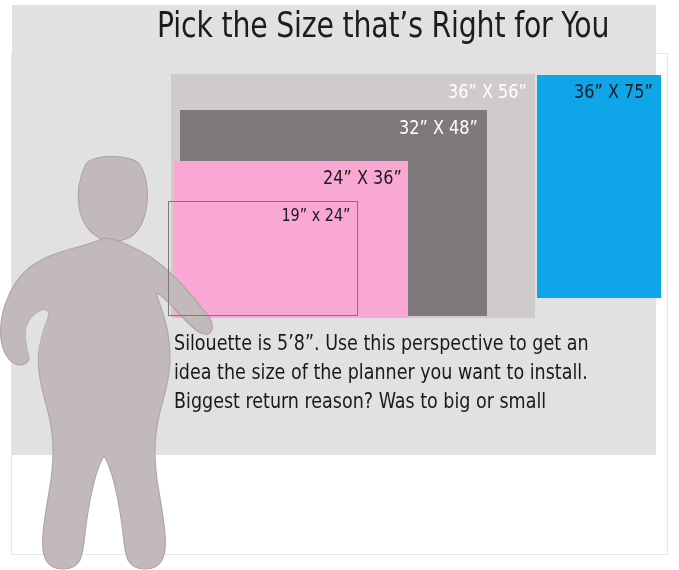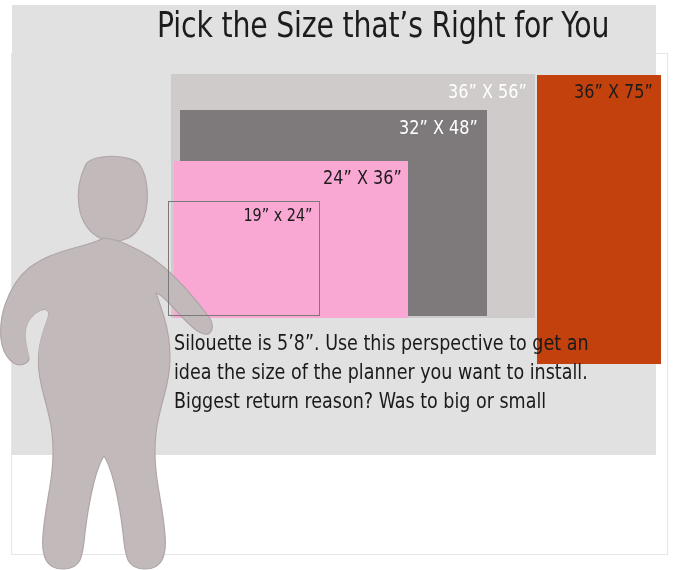--- a/index.html
+++ b/index.html
@@ -91,22 +91,22 @@
     white-space: nowrap;
     transform: scaleX(0.94);
     transform-origin: right top;
   }
 
   
   #box-36x75 {
     left: 537px;
     top: 75px;
     width: 124px;
-    height: 289px;
-    background: #c2410c;
+    height: 223px;
+    background: #0ea5e9;
     z-index: 11;
   }
   #box-36x75 .size-label { color: #1c1c1c; right: 8px; top: 7px; }
 
   
   #box-36x56 {
     left: 171px;
     top: 74px;
     width: 364px;
     height: 244px;
@@ -134,21 +134,21 @@
     height: 157px;
     background: #f9a8d4;
     z-index: 14;
   }
   #box-24x36 .size-label { color: #1c1c1c; right: 6px; top: 7px; }
 
   
   #box-19x24 {
     left: 168px;
     top: 201px;
-    width: 152px;
+    width: 190px;
     height: 115px;
     background: transparent;
     border: 1px solid #7d7879;
     z-index: 17;
   }
   #box-19x24 .size-label {
     color: #1c1c1c;
     right: 6px;
     top: 5px;
     font-size: 17px;

